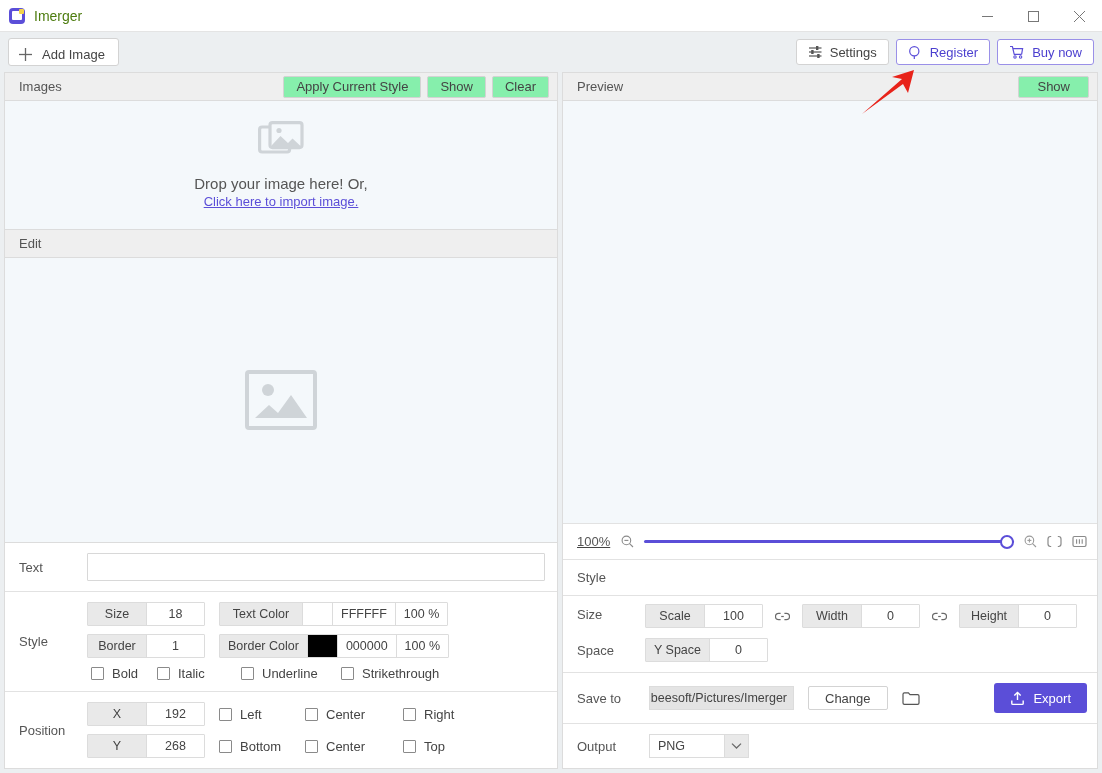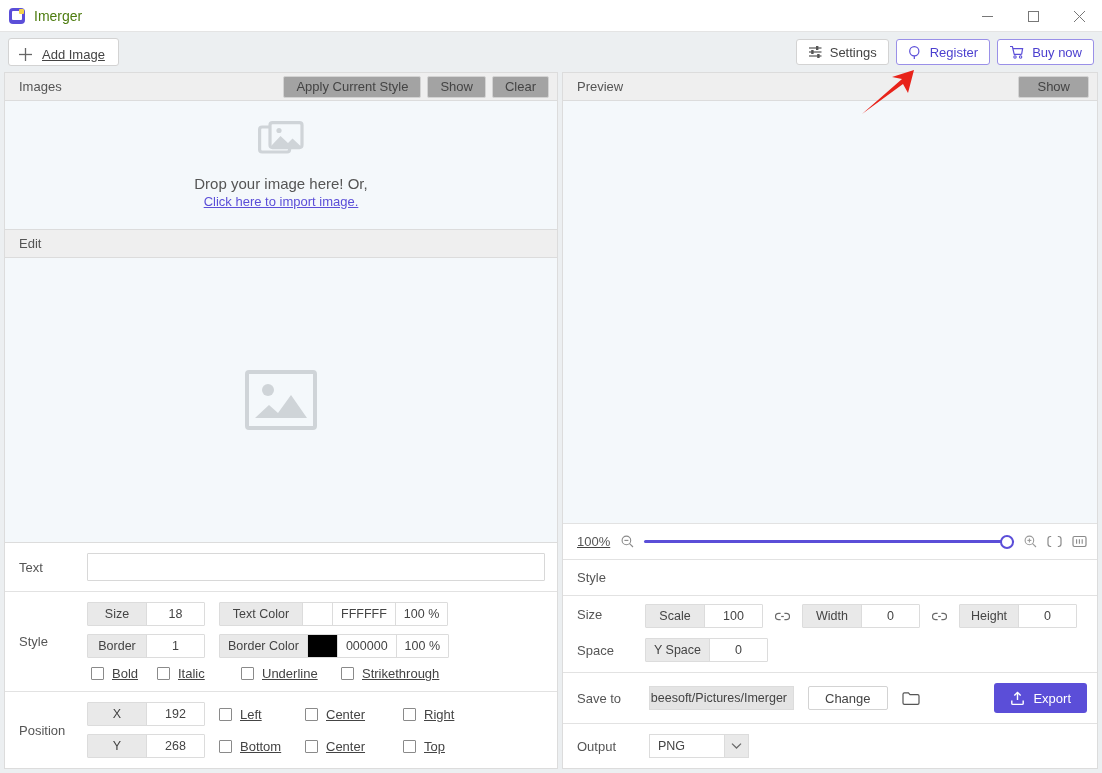--- a/index.html
+++ b/index.html
@@ -48,21 +48,21 @@
     position: relative;
   }
   .btn {
     height: 26px; border: 1px solid #d3d3d3; background: #fff;
     border-radius: 3px; display: inline-flex; align-items: center;
     justify-content: center; gap: 7px; padding: 0 11px;
     font-size: 13px; color: #444; cursor: pointer; white-space: nowrap;
   }
   .btn.accent { border-color: #9a90e8; color: #4b3fcf; }
   .toolbar-right { margin-left: auto; display: flex; gap: 7px; }
-  .btn-add { padding: 4px 13px 0 9px; gap: 9px; height: 28px; text-decoration: underline; }
+  .btn-add { padding: 4px 13px 0 9px; gap: 9px; height: 28px; }
 
   
   .main {
     display: flex; height: 701px; padding: 0 4px 4px 4px; gap: 4px;
   }
   .panel-left { width: 554px; display: flex; flex-direction: column; flex: none; justify-content: flex-end; }
   .panel-right { flex: 1; display: flex; flex-direction: column; }
 
   .card {
     background: #fff; border: 1px solid #dcdcdc;
@@ -70,21 +70,21 @@
   }
   .card + .card { border-top: none; }
 
   .card-head {
     height: 28px; background: #efefef; border-bottom: 1px solid #dcdcdc;
     display: flex; align-items: center; padding: 0 8px 0 14px; gap: 6px;
   }
   .card-head .title { font-size: 13px; color: #555; }
   .card-head .spacer { flex: 1; }
   .head-btn {
-    height: 22px; border: 1px solid #d3d3d3; background: #a3a3a3;
+    height: 22px; border: 1px solid #d3d3d3; background: #86efac;
     border-radius: 2px; padding: 0 12px; font-size: 13px; color: #444;
     display: inline-flex; align-items: center; cursor: pointer;
   }
 
   
   .drop-area {
     height: 128px; background: #f4f8fb;
     display: flex; flex-direction: column; align-items: center;
     justify-content: center; gap: 2px;
   }
@@ -129,21 +129,21 @@
   }
   .field .pct {
     background: #fff; display: flex; align-items: center; justify-content: center;
     font-size: 12.5px; color: #444; padding: 0 8px; min-width: 48px;
     border-left: 1px solid #dcdcdc;
   }
   .gap12 { width: 12px; }
   .gap14 { width: 14px; }
 
   
-  .cbx { display: inline-flex; align-items: center; gap: 8px; cursor: pointer; font-size: 13px; color: #444; text-decoration: underline; }
+  .cbx { display: inline-flex; align-items: center; gap: 8px; cursor: pointer; font-size: 13px; color: #444; }
   .cbx .box {
     width: 13px; height: 13px; border: 1.4px solid #8a8a8a; background: #fff;
     border-radius: 1px; flex: none;
   }
   
   .rad { display: inline-flex; align-items: center; gap: 8px; cursor: pointer; font-size: 13px; color: #444; }
   .rad .circ {
     width: 13px; height: 13px; border: 1.4px solid #8a8a8a; background: #fff;
     border-radius: 50%; flex: none; position: relative;
   }

